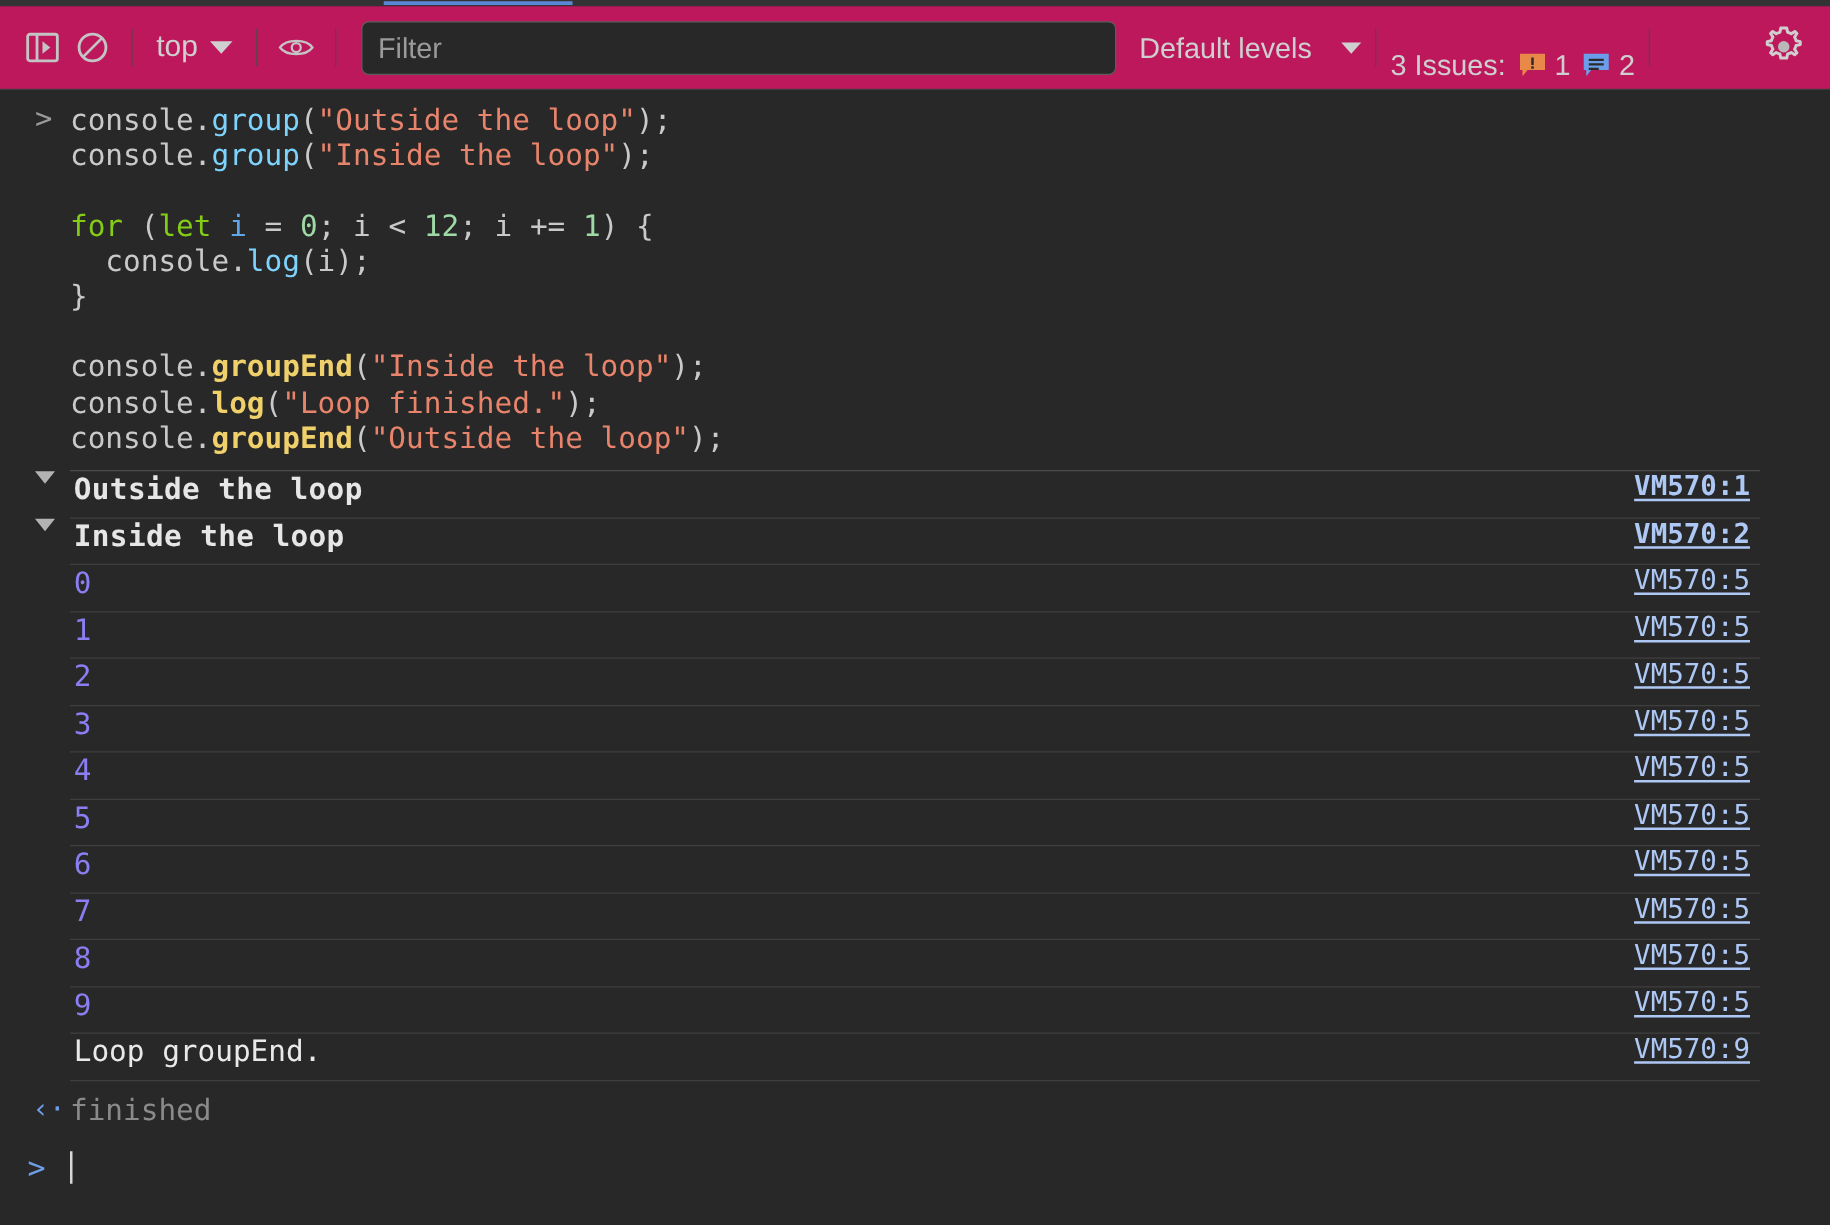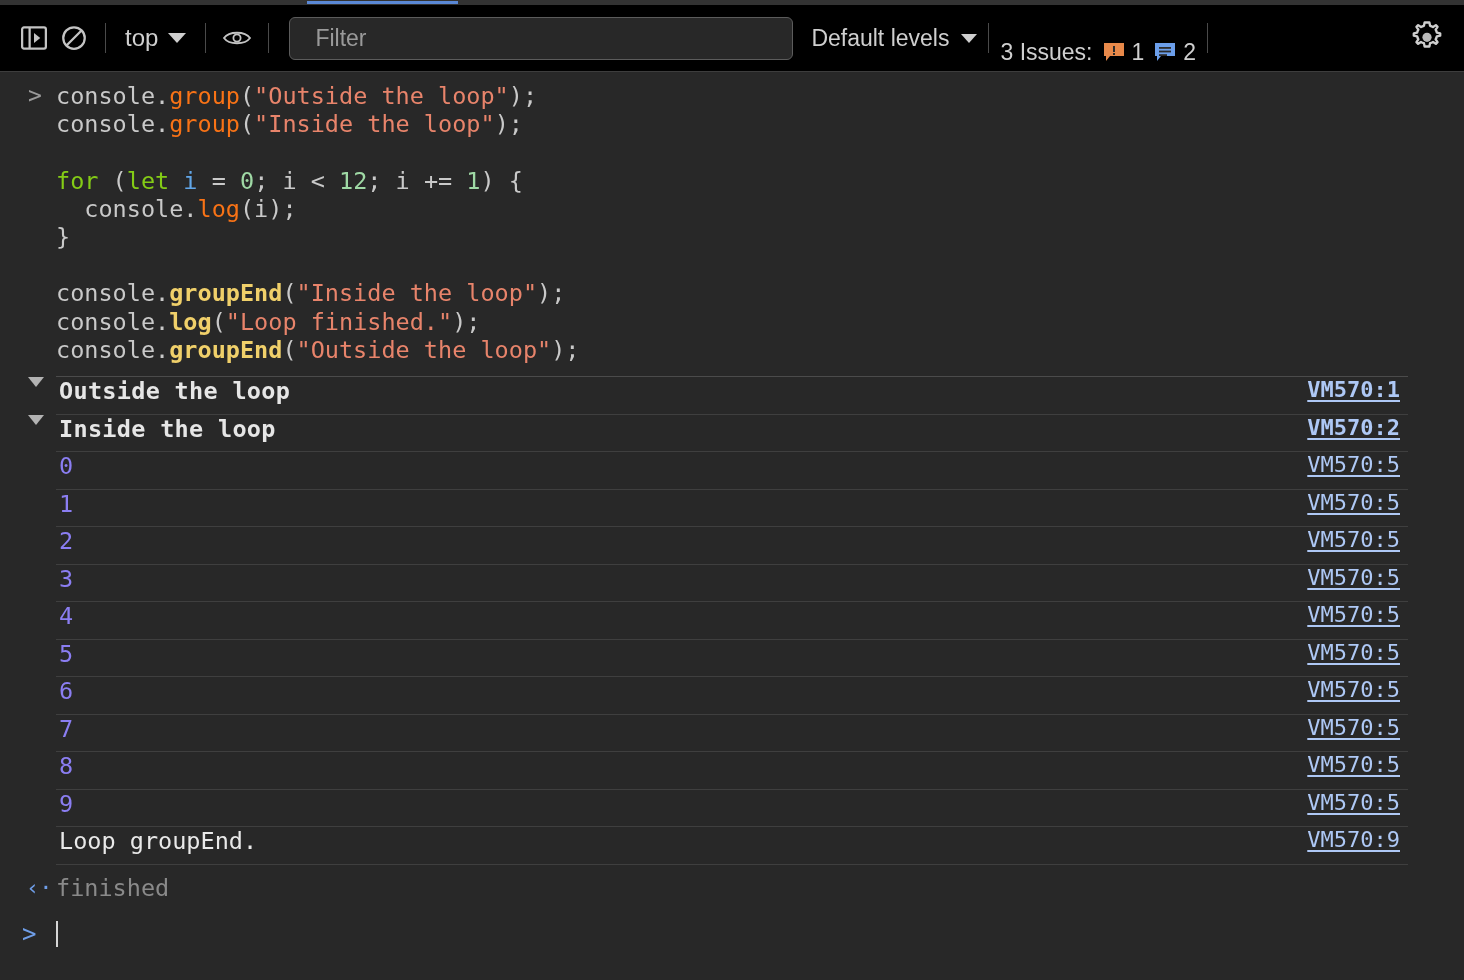--- a/index.html
+++ b/index.html
@@ -27,21 +27,21 @@
     top: 1px;
     width: 151px;
     height: 3px;
     background: #5a88d6;
   }
 
   
   .toolbar {
     position: relative;
     height: 67px;
-    background: #000000;
+    background: #be185d;
     border-bottom: 1px solid #3d3d3d;
     display: flex;
     align-items: center;
     padding: 0 14px;
     box-sizing: border-box;
   }
   .tb-btn {
     width: 40px;
     height: 40px;
     display: flex;
@@ -65,40 +65,40 @@
     padding: 0 8px;
     flex: 0 0 auto;
   }
   .caret {
     width: 0; height: 0;
     border-left: 9px solid transparent;
     border-right: 9px solid transparent;
     border-top: 10px solid #cfcfcf;
   }
   .filter-box {
-    width: 504px;
+    width: 604px;
     height: 43px;
     border: 1px solid #5c5c5c;
     border-radius: 6px;
     background: #282828;
     display: flex;
     align-items: center;
-    padding: 0 25px;
+    padding: 0 12px;
     box-sizing: border-box;
     margin-left: 9px;
     flex: 0 0 auto;
   }
   .filter-box .ph {
     color: #9a9a9a;
     font-size: 23px;
   }
   .levels {
     display: flex;
     align-items: center;
-    gap: 12px;
+    gap: 24px;
     color: #cfcfcf;
     font-size: 23px;
     margin-left: 18px;
     flex: 0 0 auto;
   }
   .caret-sm {
     width: 0; height: 0;
     border-left: 8px solid transparent;
     border-right: 8px solid transparent;
     border-top: 9px solid #cfcfcf;
@@ -150,21 +150,21 @@
   .code {
     margin: 0;
     padding: 0 0 0 56px;
     font-family: "DejaVu Sans Mono", monospace;
     font-size: 23.5px;
     line-height: 28.2px;
     color: #c8c8c8;
     white-space: pre;
   }
   .t-plain  { color: #c9c9c9; margin-top: 28px; }
-  .t-fn     { color: #f97316; }
+  .t-fn     { color: #7dd3fc; }
   .t-fnb    { color: #f0d06a; font-weight: bold; }
   .t-str    { color: #e8846b; }
   .t-kw     { color: #84cc16; }
   .t-var    { color: #61a6e8; }
   .t-num    { color: #9fd9a5; }
 
   .code-divider {
     margin: 6px 0 0 56px;
     width: 1352px;
     height: 1px;

